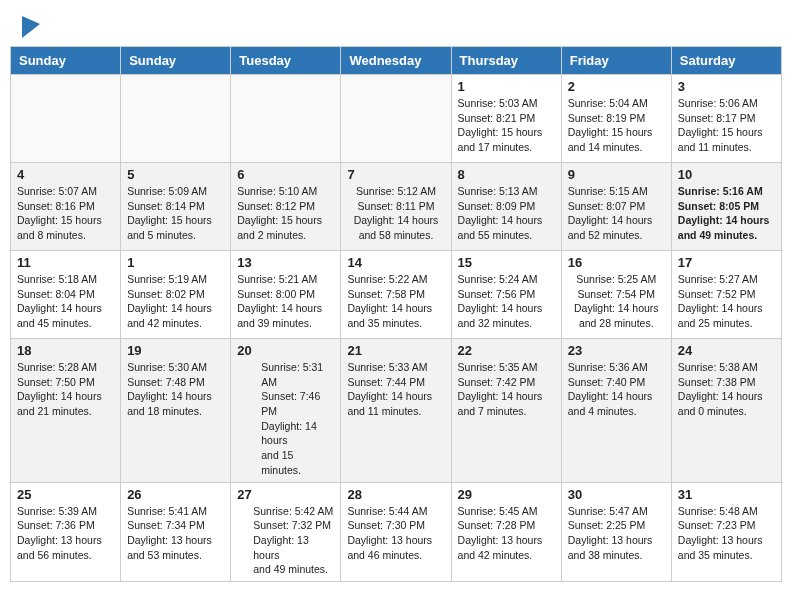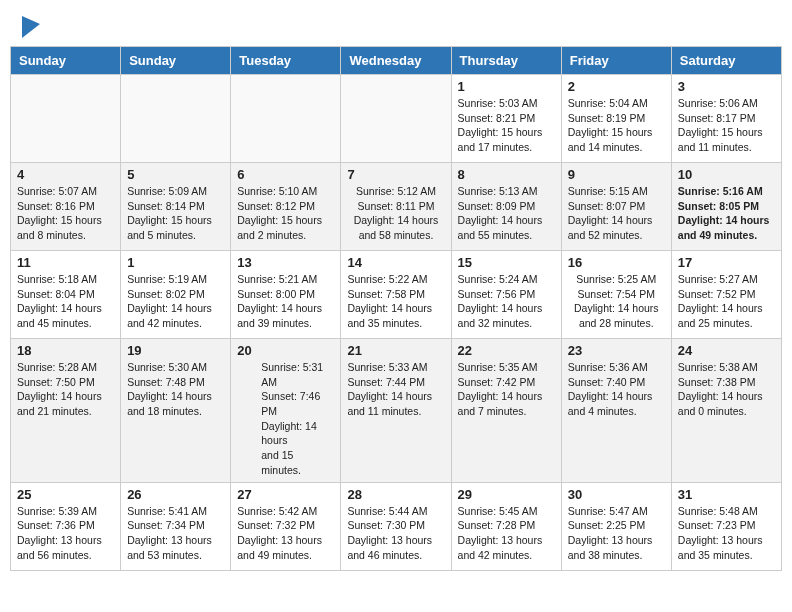--- a/index.html
+++ b/index.html
@@ -323,21 +323,21 @@
           </td>
           <td>
             <div class="day-number">26</div>
             <div class="day-info" style="white-space: pre-line;">Sunrise: 5:41 AM
 Sunset: 7:34 PM
 Daylight: 13 hours
 and 53 minutes.</div>
           </td>
           <td>
             <div class="day-number">27</div>
-            <div class="day-info" style="white-space: pre-line;">Sunrise: 5:42 AM
+            <div class="day-info" style="white-space: pre-line; margin-left: 16px;">Sunrise: 5:42 AM
 Sunset: 7:32 PM
 Daylight: 13 hours
 and 49 minutes.</div>
           </td>
           <td>
             <div class="day-number">28</div>
             <div class="day-info" style="white-space: pre-line;">Sunrise: 5:44 AM
 Sunset: 7:30 PM
 Daylight: 13 hours
 and 46 minutes.</div>

